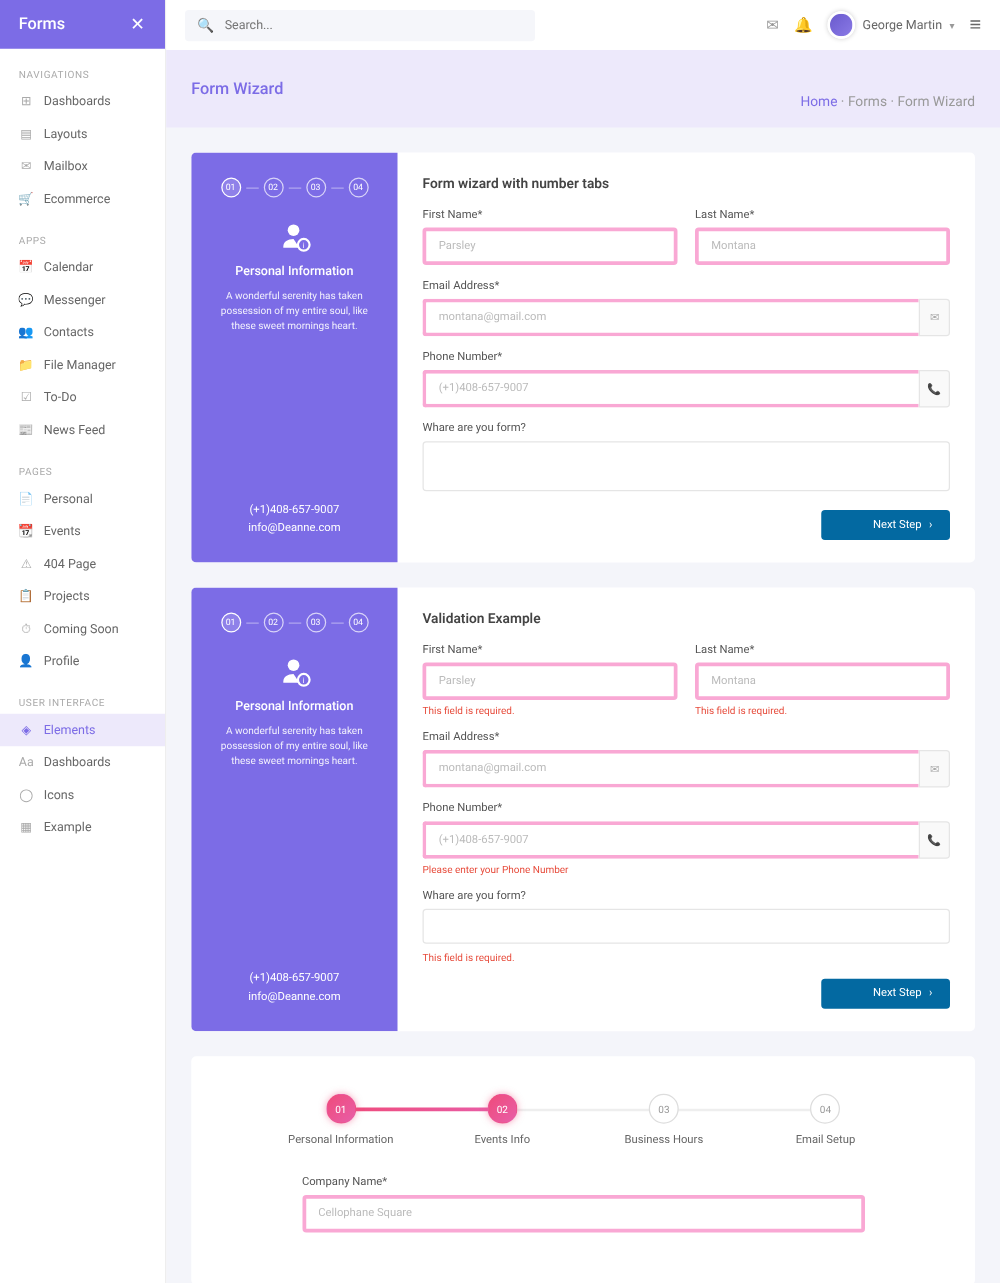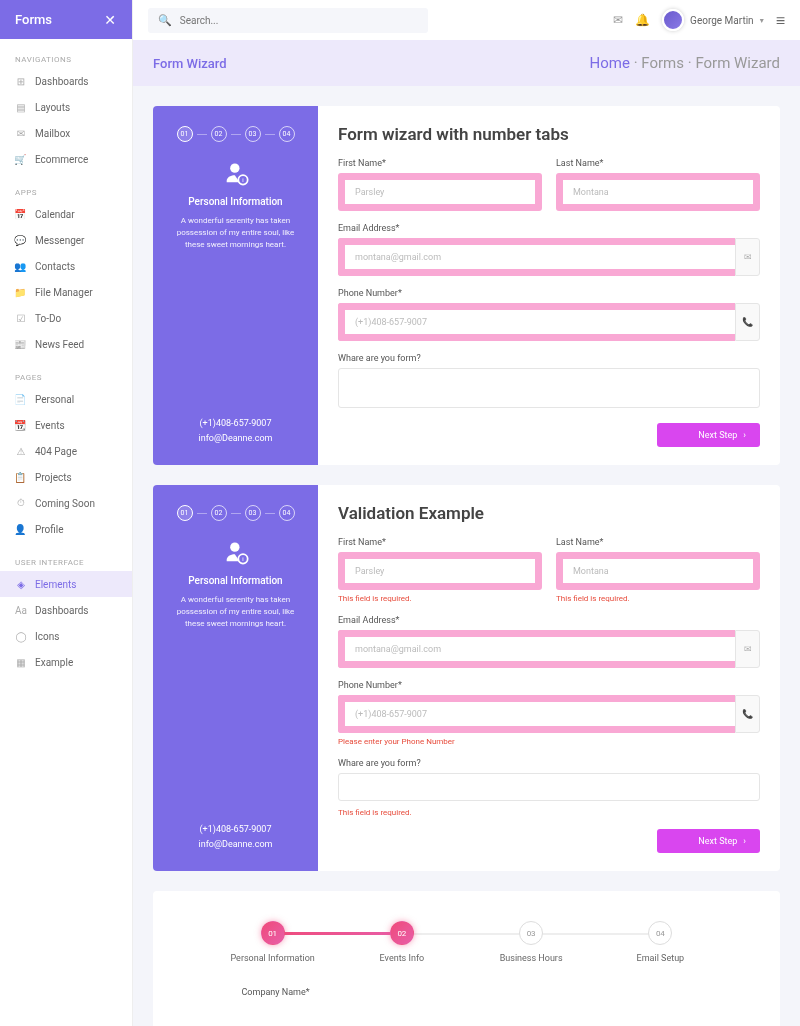--- a/index.html
+++ b/index.html
@@ -24,53 +24,53 @@
 .search-box input { border: none; background: transparent; outline: none; font-size: 10px; flex: 1; color: #999; }
 .topbar-spacer { flex: 1; }
 .topbar-icon { color: #999; font-size: 12px; cursor: pointer; position: relative; }
 .user-block { display: flex; align-items: center; gap: 6px; cursor: pointer; }
 .avatar { width: 22px; height: 22px; border-radius: 50%; background: linear-gradient(135deg, #6a5acd, #8a7ae6); border: 2px solid #fff; box-shadow: 0 0 4px rgba(0,0,0,0.2); }
 .user-name { font-size: 10px; color: #666; }
 .hamburger { font-size: 16px; color: #666; cursor: pointer; }
 
 .page-header { background: #ede9fb; padding: 14px 20px; display: flex; justify-content: space-between; align-items: center; }
 .page-title { color: #7c6ce6; font-size: 13px; font-weight: 500; }
-.breadcrumb { font-size: 15px; color: #999; }
+.breadcrumb { font-size: 11px; color: #999; margin-top: 21px; }
 .breadcrumb .home { color: #7c6ce6; }
 
 .content { padding: 20px; display: flex; flex-direction: column; gap: 20px; }
 
 
 .card { background: #fff; border-radius: 4px; display: flex; overflow: hidden; }
 .card-side { background: #7c6ce6; color: #fff; width: 165px; padding: 20px 15px; display: flex; flex-direction: column; align-items: center; text-align: center; }
 .steps-mini { display: flex; align-items: center; gap: 4px; font-size: 7px; margin-bottom: 18px; }
 .step-dot { width: 16px; height: 16px; border: 1px solid rgba(255,255,255,0.7); border-radius: 50%; display: flex; align-items: center; justify-content: center; font-size: 7px; }
 .step-dot.active { border-color: #fff; background: rgba(255,255,255,0.15); }
 .step-line { width: 10px; height: 1px; background: rgba(255,255,255,0.4); }
 .side-icon { width: 28px; height: 28px; margin-bottom: 8px; }
 .side-title { font-size: 10px; font-weight: 500; margin-bottom: 8px; }
 .side-desc { font-size: 8px; line-height: 1.5; opacity: 0.9; }
 .side-contact { margin-top: auto; font-size: 9px; line-height: 1.6; padding-top: 80px; }
 
 .card-body { flex: 1; padding: 18px 20px; }
-.card-title { font-size: 17px; font-weight: 600; color: #444; margin-bottom: 14px; }
+.card-title { font-size: 11px; font-weight: 600; color: #444; margin-bottom: 14px; }
 .form-row { display: flex; gap: 14px; margin-bottom: 12px; }
 .form-group { flex: 1; }
 .form-group.full { flex: 1 1 100%; }
 .form-label { font-size: 9px; color: #555; display: block; margin-bottom: 5px; }
-.form-control { width: 100%; border: 7px solid #f9a8d4; border-radius: 3px; padding: 7px 10px; font-size: 9px; color: #555; outline: none; }
+.form-control { width: 100%; border: 3px solid #f9a8d4; border-radius: 3px; padding: 7px 10px; font-size: 9px; color: #555; outline: none; }
 .form-control::placeholder { color: #bbb; }
 .input-group { display: flex; }
 .input-group .form-control { border-radius: 3px 0 0 3px; border-right: none; }
 .input-addon { border: 1px solid #e5e5e5; border-radius: 0 3px 3px 0; background: #f9f9f9; width: 26px; display: flex; align-items: center; justify-content: center; color: #aaa; font-size: 9px; }
 .form-textarea { width: 100%; border: 1px solid #e5e5e5; border-radius: 3px; padding: 8px 10px; font-size: 9px; height: 40px; resize: none; outline: none; }
 .error-text { font-size: 8px; color: #e74c3c; margin-top: 4px; display: block; }
 .card-footer { display: flex; justify-content: flex-end; margin-top: 8px; }
 .btn { border: none; border-radius: 3px; padding: 7px 14px; font-size: 9px; cursor: pointer; display: inline-flex; align-items: center; gap: 6px; }
-.btn-primary { background: #d946ef; color: #fff; padding-left: 41px; }
+.btn-primary { background: #0369a1; color: #fff; padding-left: 41px; }
 
 
 .card3 { background: #fff; border-radius: 4px; padding: 30px 55px; }
 .hsteps { display: flex; justify-content: space-between; position: relative; margin-bottom: 24px; }
 .hstep { display: flex; flex-direction: column; align-items: center; gap: 8px; flex: 1; position: relative; z-index: 2; }
 .hstep-circle { width: 24px; height: 24px; border-radius: 50%; border: 1px solid #ddd; background: #fff; display: flex; align-items: center; justify-content: center; font-size: 8px; color: #999; }
 .hstep.done .hstep-circle, .hstep.act .hstep-circle { background: linear-gradient(135deg, #ef4b7b, #e85ea8); border-color: transparent; color: #fff; box-shadow: 0 0 6px rgba(239,75,123,0.5); }
 .hstep-label { font-size: 9px; color: #666; }
 .hstep-bar { position: absolute; top: 12px; height: 2px; background: #eee; z-index: 1; }
 .hstep-bar.b1 { left: 12.5%; width: 25%; background: linear-gradient(90deg, #ef4b7b, #e85ea8); height: 3px; top: 11px; }
@@ -375,20 +375,21 @@
           </div>
           <div class="hstep">
             <div class="hstep-circle">04</div>
             <div class="hstep-label">Email Setup</div>
           </div>
         </div>
 
         <div class="form3">
           <div class="form-group" style="margin-bottom:12px;">
             <label class="form-label">Company Name*</label>
+            <input class="form-control" placeholder="Cellophane Square" style="">
           </div>
 
         </div>
       </div>
 
     </div>
   </div>
 </div>
 
 </body></html>

